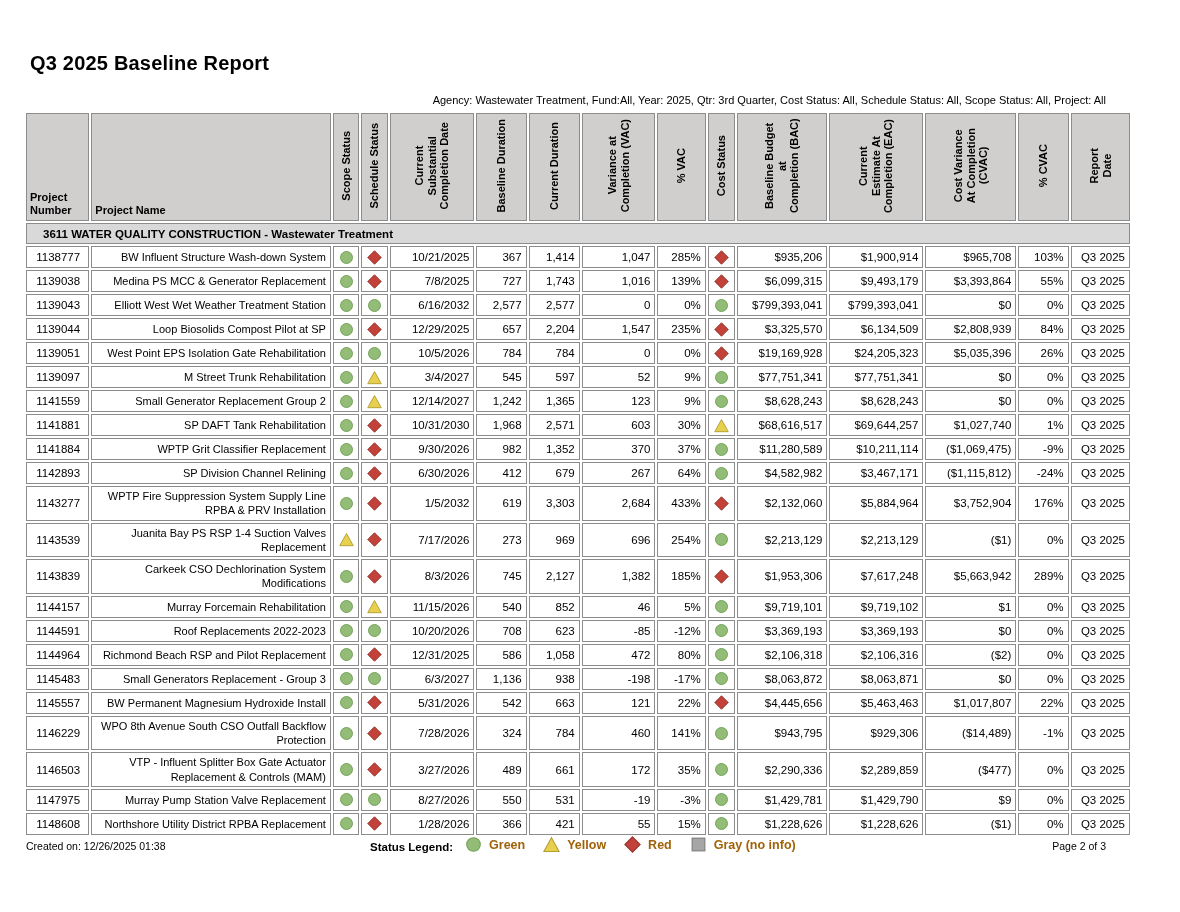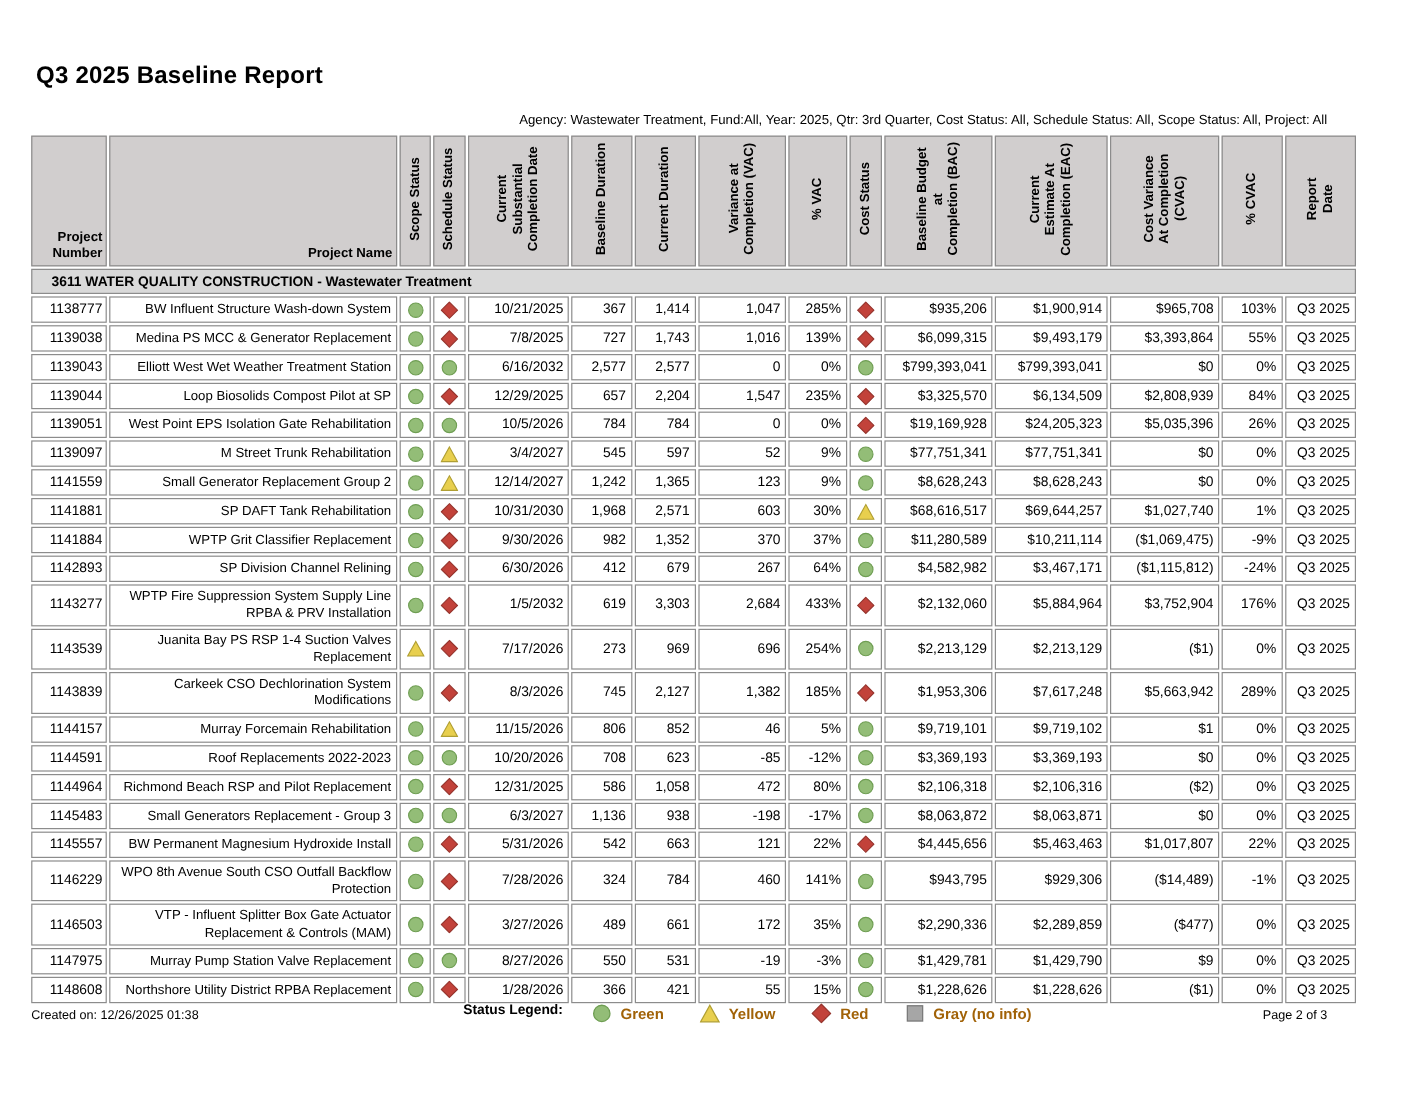--- a/index.html
+++ b/index.html
@@ -6,39 +6,39 @@
   .page{position:relative;width:1132px;height:912px;background:#ffffff;overflow:hidden;
         font-family:"Liberation Sans",sans-serif;color:#000;}
   .title{position:absolute;left:30px;top:52px;font-size:20px;font-weight:bold;letter-spacing:.2px;}
   .filters{position:absolute;right:26px;top:94px;font-size:11px;white-space:nowrap;}
 
   table.report{position:absolute;left:24px;top:111px;border-collapse:separate;border-spacing:2px;
                table-layout:fixed;}
   table.report th,table.report td{border:1px solid #8c8c8c;box-sizing:border-box;overflow:hidden;}
 
   thead th{background:#d1cece;font-weight:bold;font-size:11px;height:106px;padding:2px 3px;}
-  th.h-left{vertical-align:bottom;text-align:right;white-space:pre-line;line-height:1.25;}
+  th.h-left{vertical-align:bottom;text-align:left;white-space:pre-line;line-height:1.25;}
   th.h-vert{vertical-align:middle;text-align:center;padding:3px 0;}
   .vtext{display:inline-block;writing-mode:vertical-rl;transform:rotate(180deg);
          white-space:pre-line;line-height:1.15;font-weight:bold;}
 
   td.section{background:#d9d9d9;font-weight:bold;font-size:11.5px;padding:2px 16px;height:21px;
              border:1px solid #595959;border-top-width:2px;border-bottom-width:2px;}
 
   tbody td{background:#fff;font-size:11.5px;height:22px;padding:1px 3px;vertical-align:middle;}
-  tbody td.c-left{text-align:right;padding-left:4px;}
+  tbody td.c-left{text-align:center;padding-left:4px;}
   tbody td.c-name{text-align:right;padding:2px 4px;font-size:11px;line-height:1.3;}
   tbody td.c-right{text-align:right;padding-right:4px;}
   tbody td.c-status{text-align:center;padding:0;}
 
   svg.shape{width:15px;height:15px;display:inline-block;vertical-align:middle;}
 
   .footer-created{position:absolute;left:26px;top:840px;font-size:10.5px;}
   .page-num{position:absolute;right:26px;top:840px;font-size:10.5px;}
-  .legend{position:absolute;left:386px;top:836px;display:flex;align-items:flex-start;gap:30px;}
+  .legend{position:absolute;left:370px;top:836px;display:flex;align-items:flex-end;gap:18px;}
   .legend .lg-title{font-size:11.5px;font-weight:bold;margin-right:-6px;}
   .legend .lg-item{display:flex;align-items:center;gap:7px;font-size:12.5px;font-weight:bold;color:#a16207;}
   .legend svg.shape{width:17px;height:17px;}
 </style>
 </head>
 <body>
 
 <div class="page">
   <div class="title">Q3 2025 Baseline Report</div>
   <div class="filters">Agency: Wastewater Treatment, Fund:All, Year: 2025, Qtr: 3rd Quarter, Cost Status: All, Schedule Status: All, Scope Status: All, Project: All</div>
@@ -398,21 +398,21 @@
         <tr>
           <td class="c-left">1144157</td>
           <td class="c-name">Murray Forcemain Rehabilitation</td>
           <td class="c-status"><svg viewBox="0 0 16 16" class="shape">
               <circle cx="8" cy="8" r="6.4" fill="#93bd77" stroke="#6f9e53"></circle>
             </svg></td>
           <td class="c-status"><svg viewBox="0 0 16 16" class="shape">
               <polygon points="8,1.6 15.2,14.6 0.8,14.6" fill="#e8cf4e" stroke="#b09f33"></polygon>
             </svg></td>
           <td class="c-right">11/15/2026</td>
-          <td class="c-right">806</td>
+          <td class="c-right">540</td>
           <td class="c-right">852</td>
           <td class="c-right">46</td>
           <td class="c-right">5%</td>
           <td class="c-status"><svg viewBox="0 0 16 16" class="shape">
               <circle cx="8" cy="8" r="6.4" fill="#93bd77" stroke="#6f9e53"></circle>
             </svg></td>
           <td class="c-right">$9,719,101</td>
           <td class="c-right">$9,719,102</td>
           <td class="c-right">$1</td>
           <td class="c-right">0%</td>

